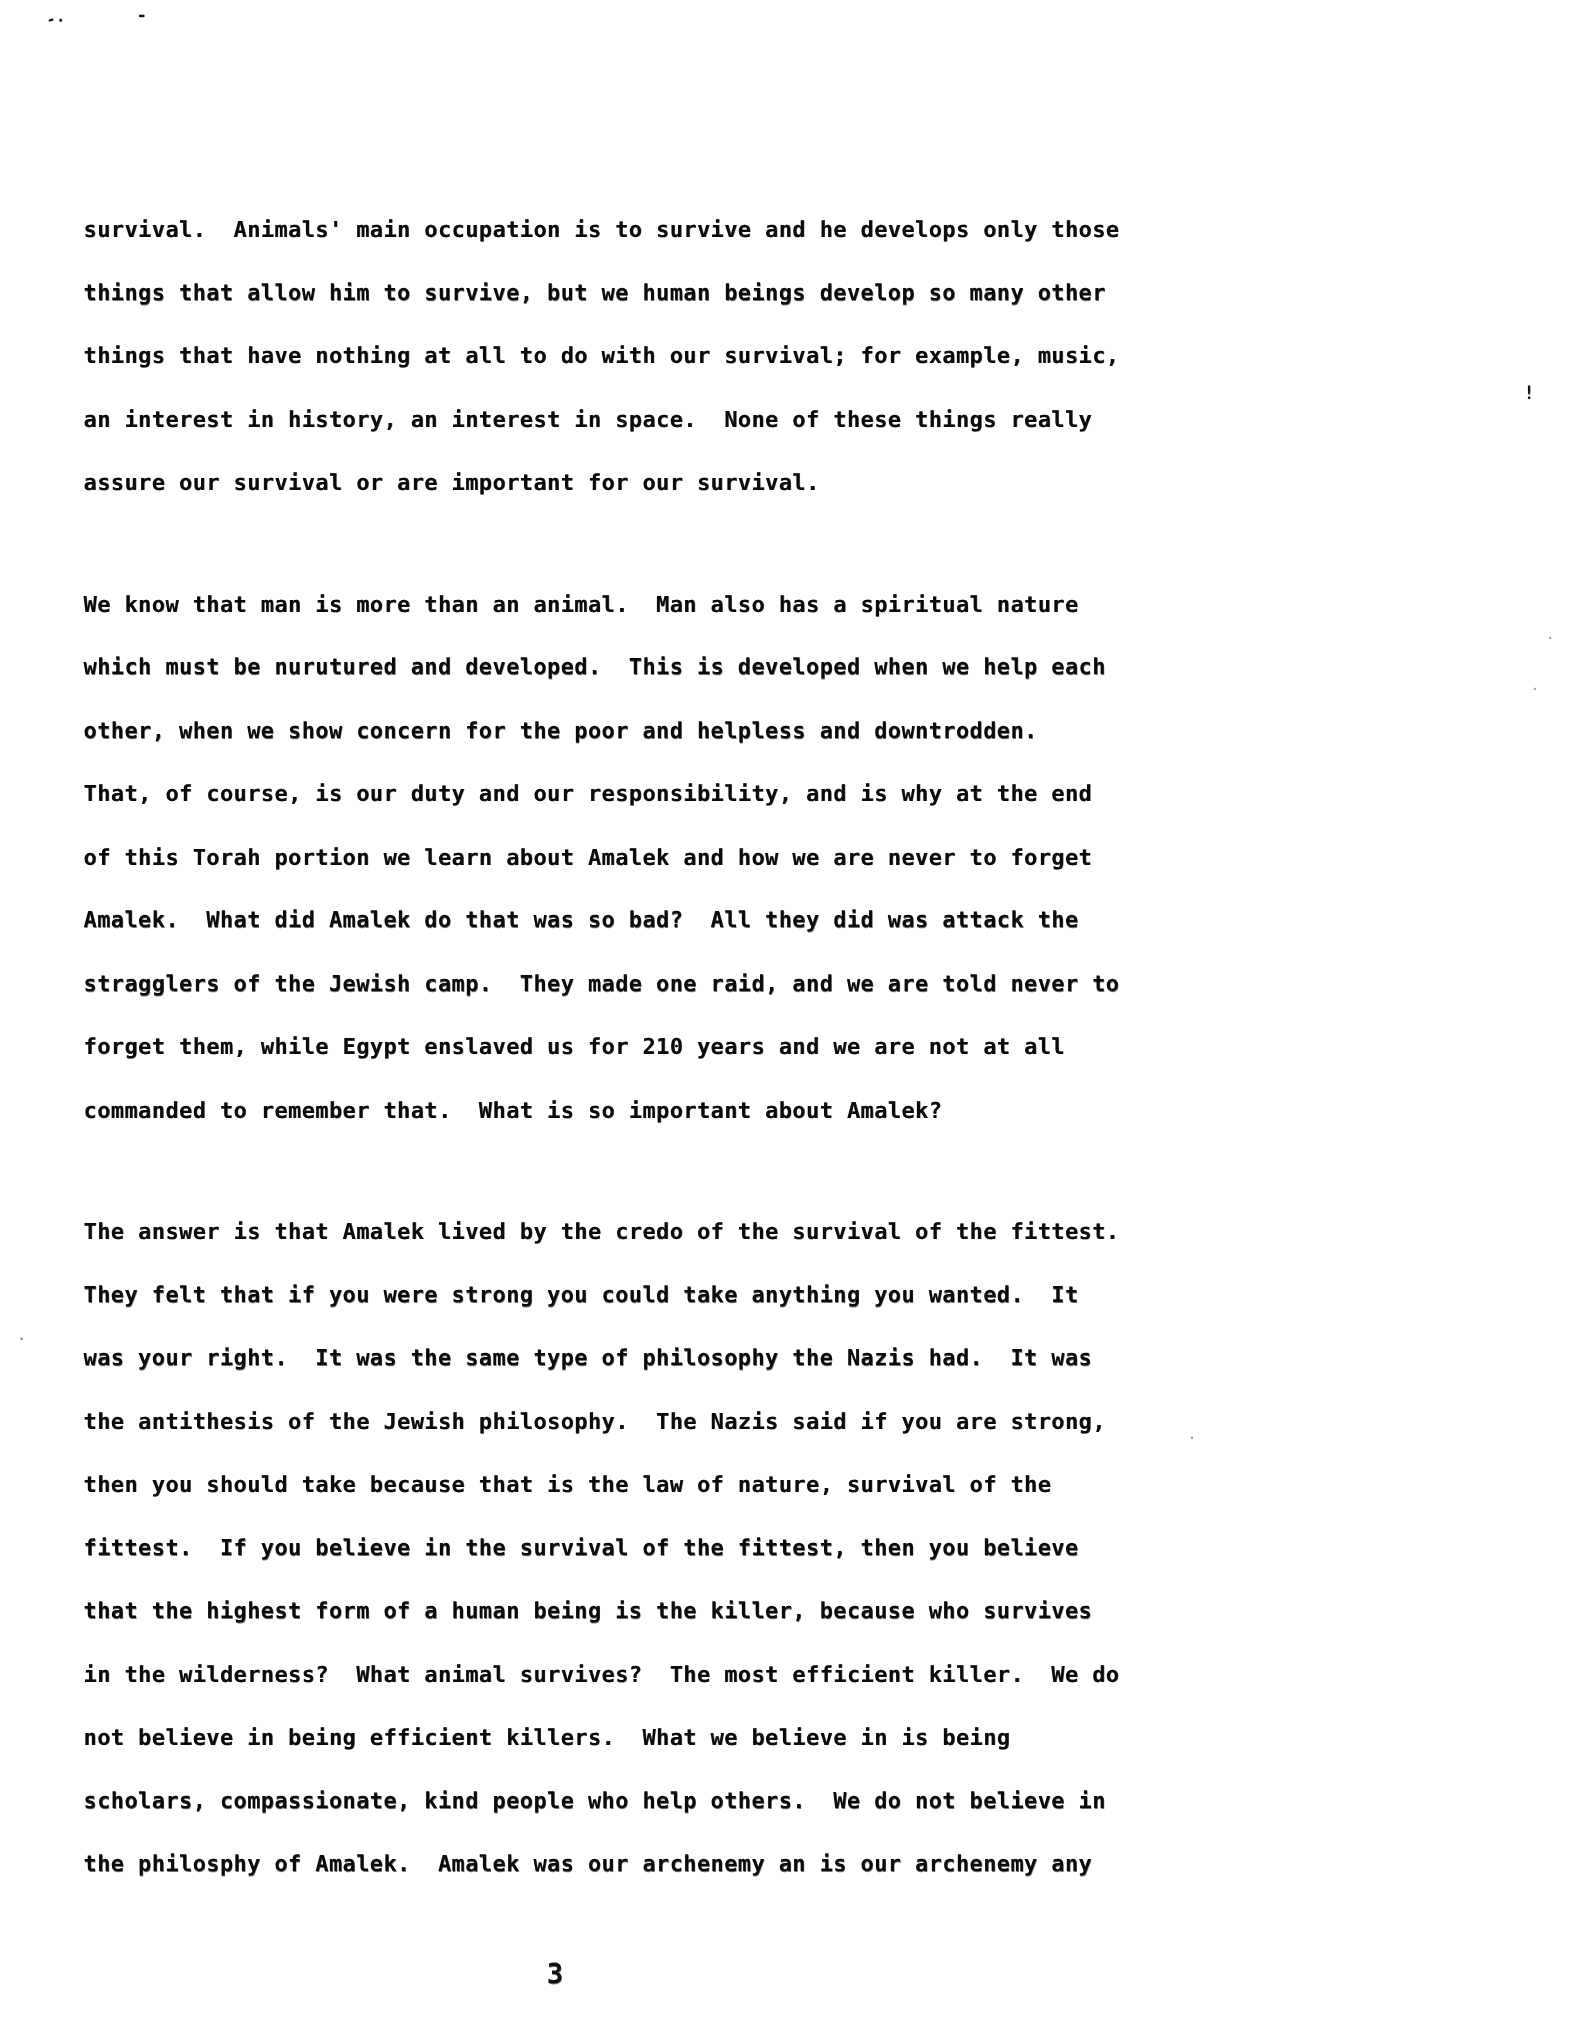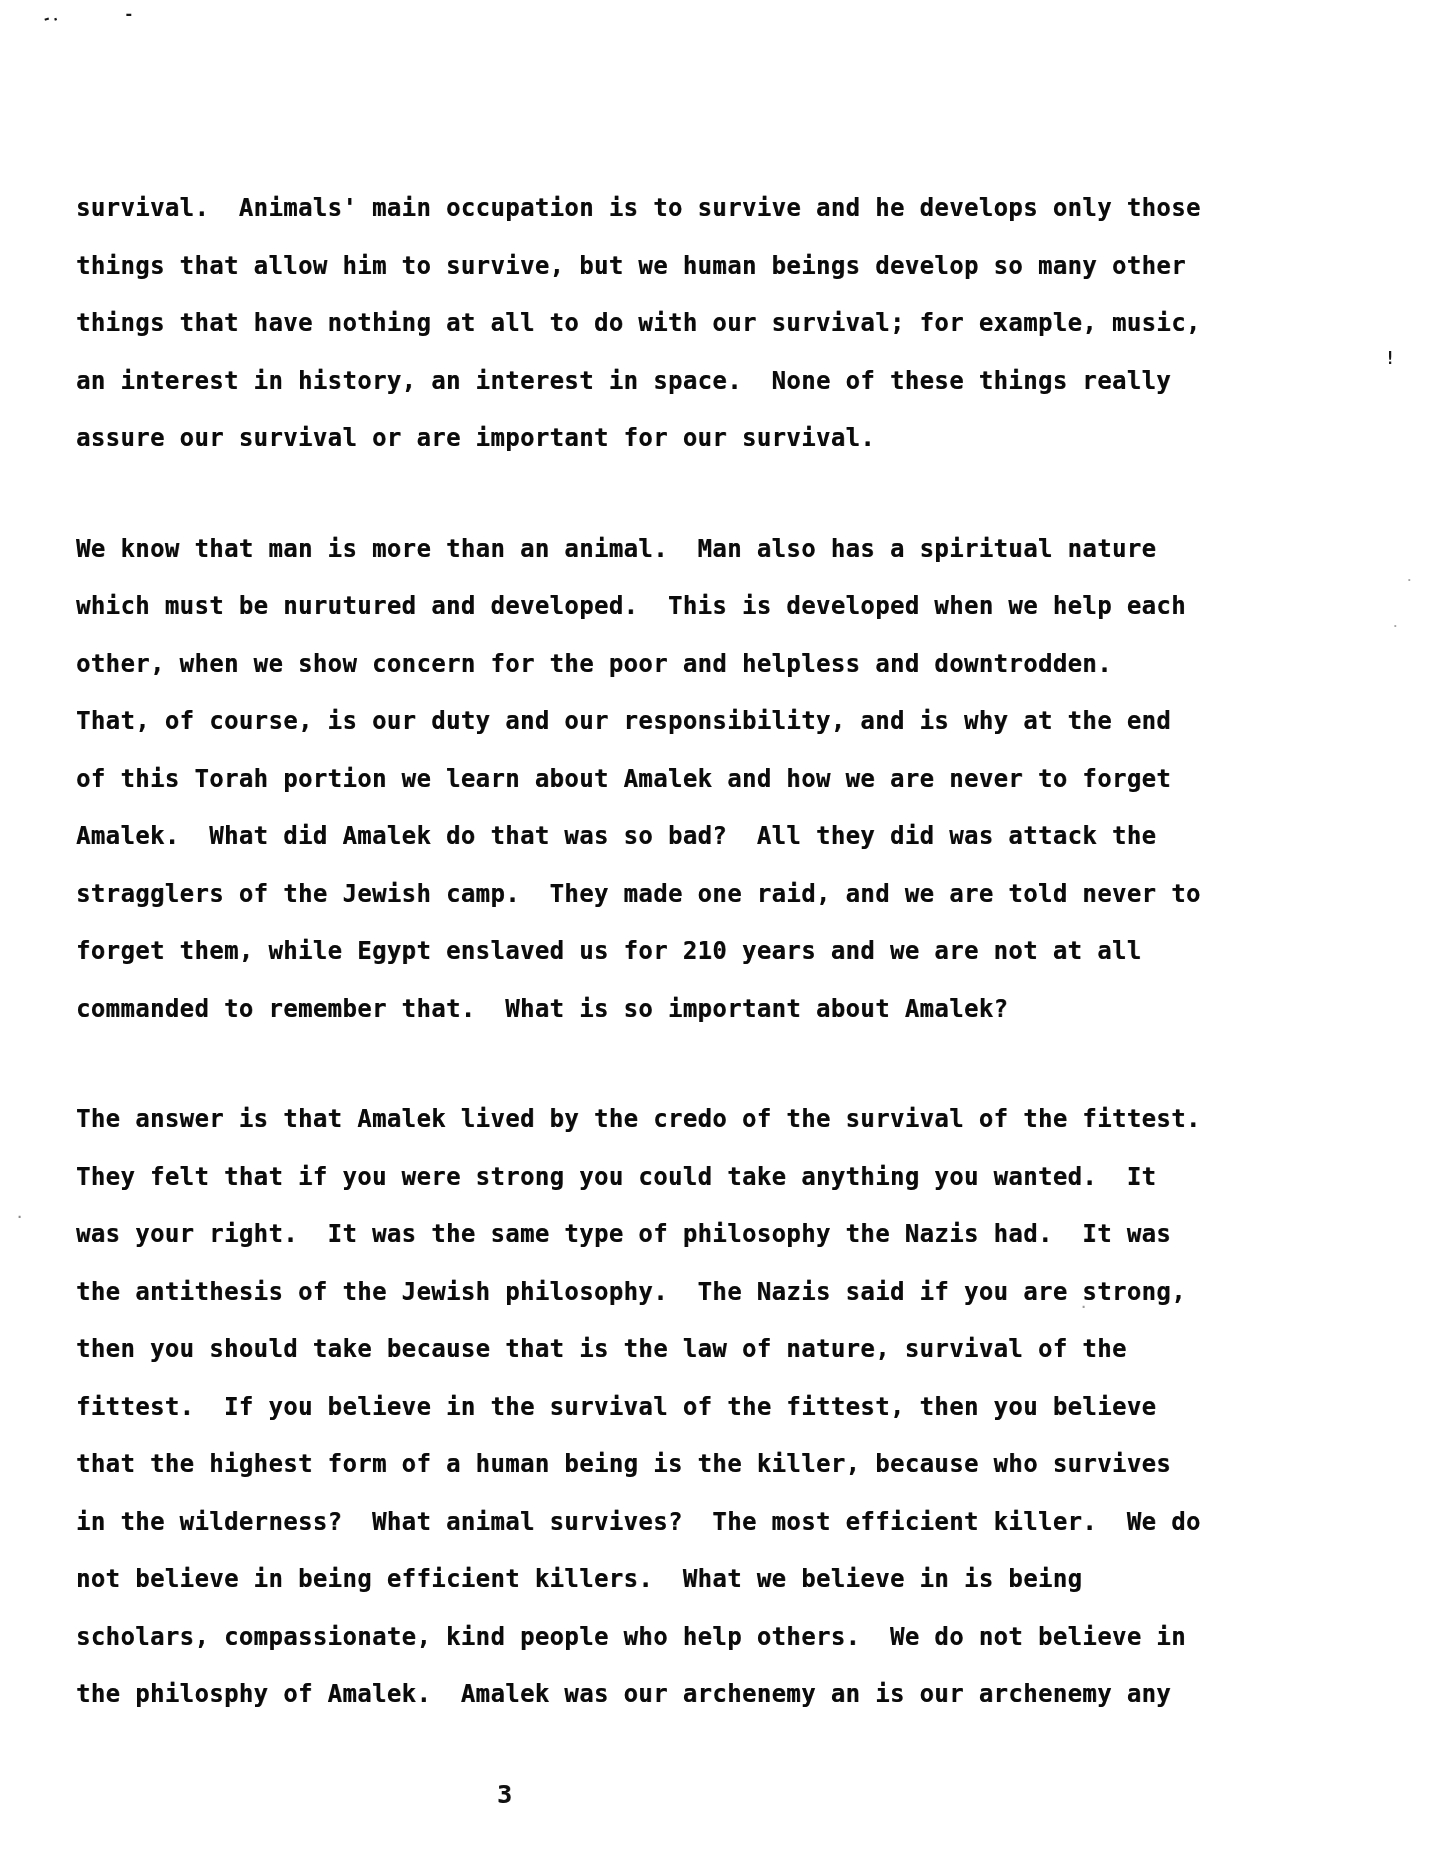--- a/index.html
+++ b/index.html
@@ -17,21 +17,21 @@
     color: #0b0b0b;
   }
   .text-block {
     position: absolute;
     left: 76px;
     top: 180px;
     width: 1300px;
   }
   .text-block p {
     margin: 0 0 53px 0;
-    font-size: 24px;
+    font-size: 20px;
     font-weight: 700;
     letter-spacing: 0.35px;
     line-height: 57.5px;
     white-space: pre-wrap;
     color: #0b0b0b;
     
     text-shadow: 0.4px 0.4px 0 rgba(0,0,0,0.55);
   }
   .page-number {
     position: absolute;

